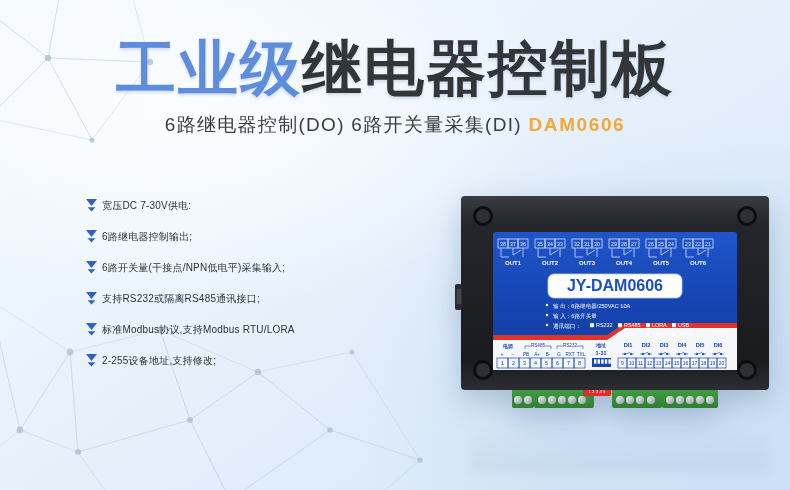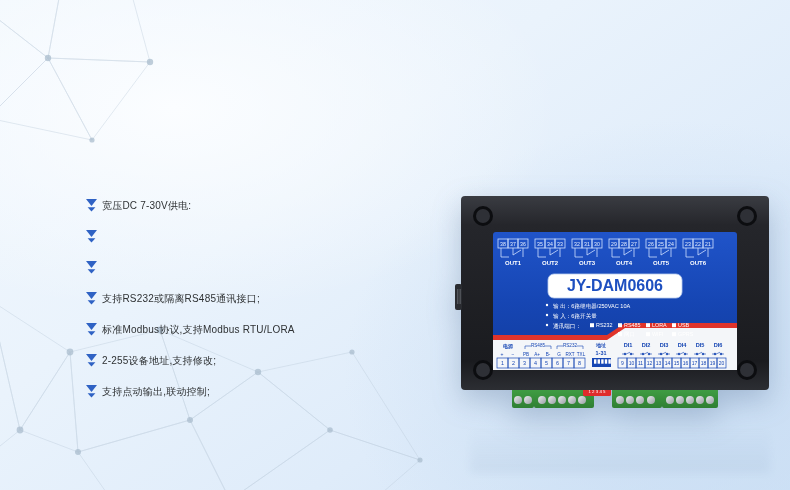--- a/index.html
+++ b/index.html
@@ -95,46 +95,52 @@
         <circle cx="78" cy="452" r="3.0"></circle>
           <circle cx="258" cy="372" r="3.2"></circle>
         <circle cx="330" cy="430" r="2.8"></circle>
           <circle cx="352" cy="352" r="2.6"></circle>
         <circle cx="420" cy="460" r="2.6"></circle>
           <circle cx="-10" cy="300" r="3.0"></circle>
       </g>
     </svg>
   </div>
 
+  <div class="header">
+    <div class="title"><span class="t-blue">工业级</span><span class="t-dark">继电器控制板</span></div>
+    <div class="subtitle"><span>6路继电器控制(DO) 6路开关量采集(DI)</span>&nbsp;<span class="sub-model">DAM0606</span></div>
+  </div>
 
   <div class="features">
     <div class="feat">
       <span class="bullet">
         <svg width="13" height="15" viewBox="0 0 13 15">
             <path d="M1 1h11L6.5 8z" fill="#2f62c4"></path>
             <path d="M2.6 9.2h7.8L6.5 13.6z" fill="#2f62c4"></path>
           </svg>
       </span>
       <span class="feat-text">宽压DC 7-30V供电:</span>
     </div>
     <div class="feat">
       <span class="bullet">
         <svg width="13" height="15" viewBox="0 0 13 15">
             <path d="M1 1h11L6.5 8z" fill="#2f62c4"></path>
             <path d="M2.6 9.2h7.8L6.5 13.6z" fill="#2f62c4"></path>
           </svg>
       </span>
+      <span class="feat-text">6路继电器控制输出;</span>
     </div>
     <div class="feat">
       <span class="bullet">
         <svg width="13" height="15" viewBox="0 0 13 15">
             <path d="M1 1h11L6.5 8z" fill="#2f62c4"></path>
             <path d="M2.6 9.2h7.8L6.5 13.6z" fill="#2f62c4"></path>
           </svg>
       </span>
+      <span class="feat-text">6路开关量(干接点/NPN低电平)采集输入;</span>
     </div>
     <div class="feat">
       <span class="bullet">
         <svg width="13" height="15" viewBox="0 0 13 15">
             <path d="M1 1h11L6.5 8z" fill="#2f62c4"></path>
             <path d="M2.6 9.2h7.8L6.5 13.6z" fill="#2f62c4"></path>
           </svg>
       </span>
       <span class="feat-text">支持RS232或隔离RS485通讯接口;</span>
     </div>
@@ -149,29 +155,20 @@
     </div>
     <div class="feat">
       <span class="bullet">
         <svg width="13" height="15" viewBox="0 0 13 15">
             <path d="M1 1h11L6.5 8z" fill="#2f62c4"></path>
             <path d="M2.6 9.2h7.8L6.5 13.6z" fill="#2f62c4"></path>
           </svg>
       </span>
       <span class="feat-text">2-255设备地址,支持修改;</span>
     </div>
-    <div class="feat">
-      <span class="bullet">
-        <svg width="13" height="15" viewBox="0 0 13 15">
-            <path d="M1 1h11L6.5 8z" fill="#2f62c4"></path>
-            <path d="M2.6 9.2h7.8L6.5 13.6z" fill="#2f62c4"></path>
-          </svg>
-      </span>
-      <span class="feat-text">支持点动输出,联动控制;</span>
-    </div>
   </div>
 
   <div class="device-wrap">
     <svg width="320" height="245" viewBox="0 0 320 245">
       <defs>
         <linearGradient id="caseG" x1="0" y1="0" x2="0" y2="1">
           <stop offset="0" stop-color="#3a3c42"></stop>
             <stop offset="0.15" stop-color="#25262b"></stop>
           <stop offset="0.85" stop-color="#1a1b1f"></stop>
             <stop offset="1" stop-color="#2c2e33"></stop>

